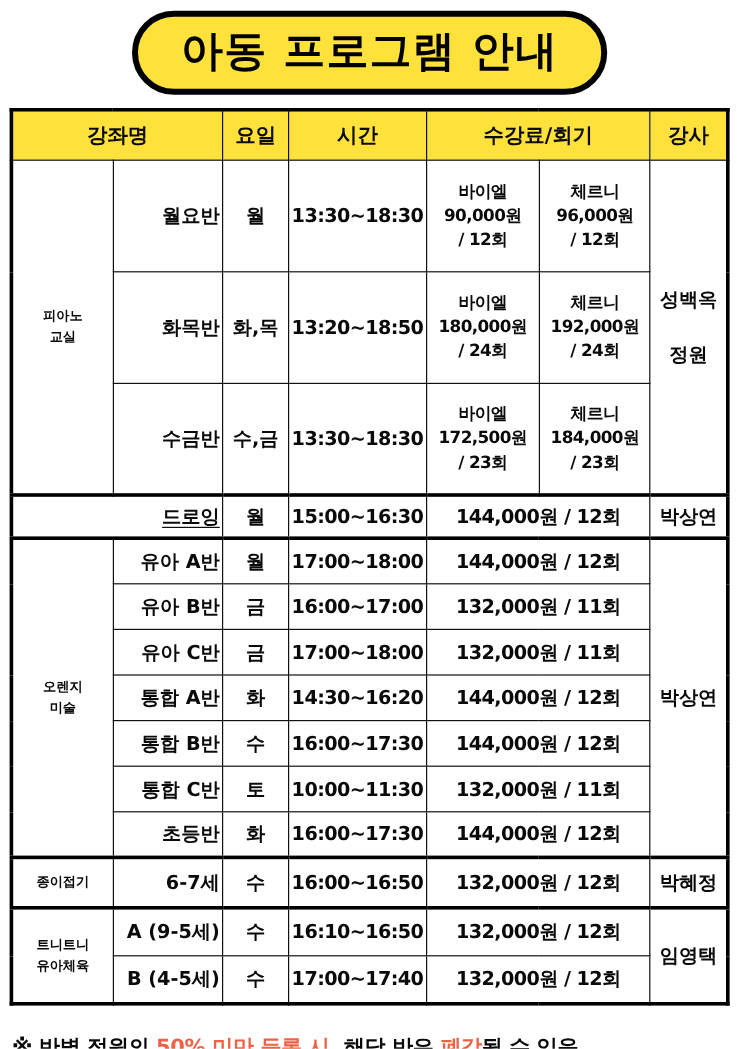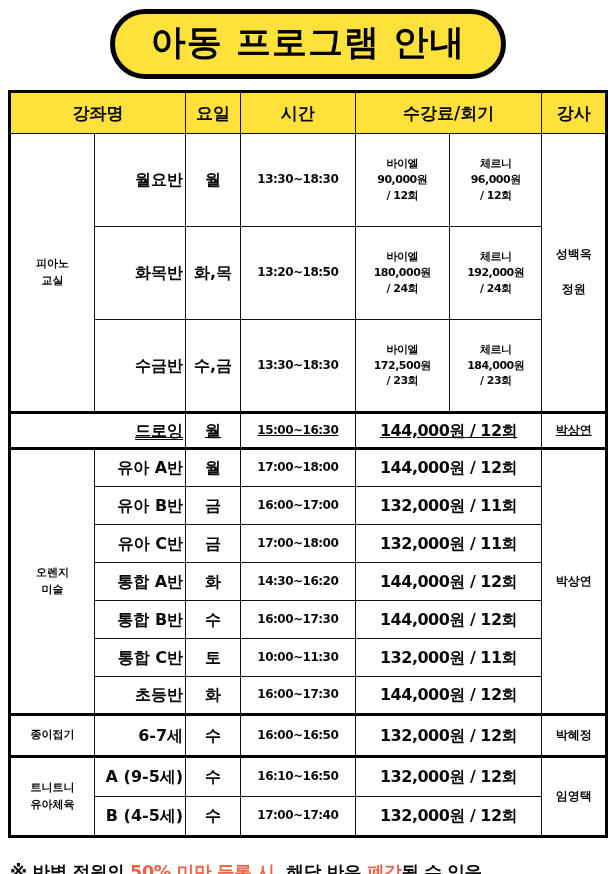--- a/index.html
+++ b/index.html
@@ -45,29 +45,29 @@
     line-height:1.45;
     overflow:hidden;
   }
   .schedule thead th{
     background:var(--yellow);
     font-size:17px;
     height:38px;
     line-height:1.1;
   }
   tr.row-tall{height:93px;}
-  tr.row-thin{height:36px;text-decoration:underline;}
+  tr.row-thin{height:36px;}
   tr.row-orange{height:38px;}
   tr.row-paper{height:42px;}
   tr.row-tny{height:40px;}
   tr.section-top td{border-top:3px solid #000;}
   td.group-cell{font-size:11px;line-height:1.5;}
-  td.teacher-cell{font-size:12px;}
-  td.time-cell{font-size:12px;letter-spacing:-0.5px;white-space:nowrap;}
-  td.fee-small{font-size:11px;letter-spacing:-0.5px;}
+  td.teacher-cell{font-size:16px;}
+  td.time-cell{font-size:16px;letter-spacing:-0.5px;white-space:nowrap;}
+  td.fee-small{font-size:14px;letter-spacing:-0.5px;}
   td.fee-wide{font-size:16px;letter-spacing:-0.5px;white-space:nowrap;}
   td.name-cell{font-size:16px;white-space:nowrap;text-align:right;}
   td.day-cell{font-size:16px;}
   .u{text-decoration:underline;text-underline-offset:3px;}
   .footnote{
     margin:22px 0 0 10px;
     font-size:17.5px;
     font-weight:bold;
     letter-spacing:-0.3px;
     white-space:nowrap;

